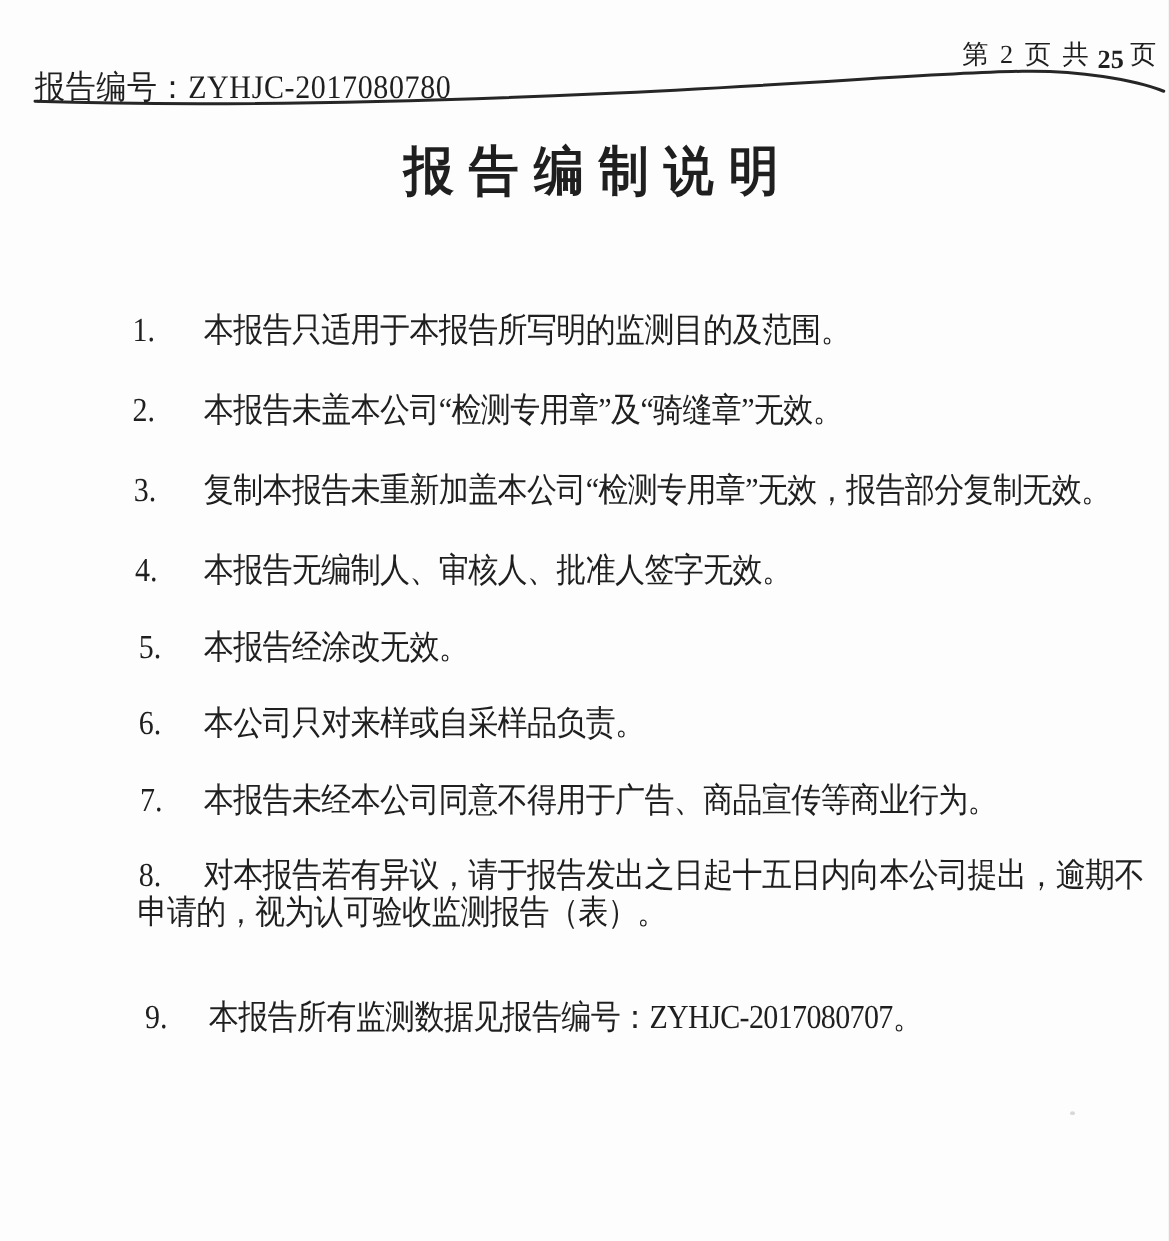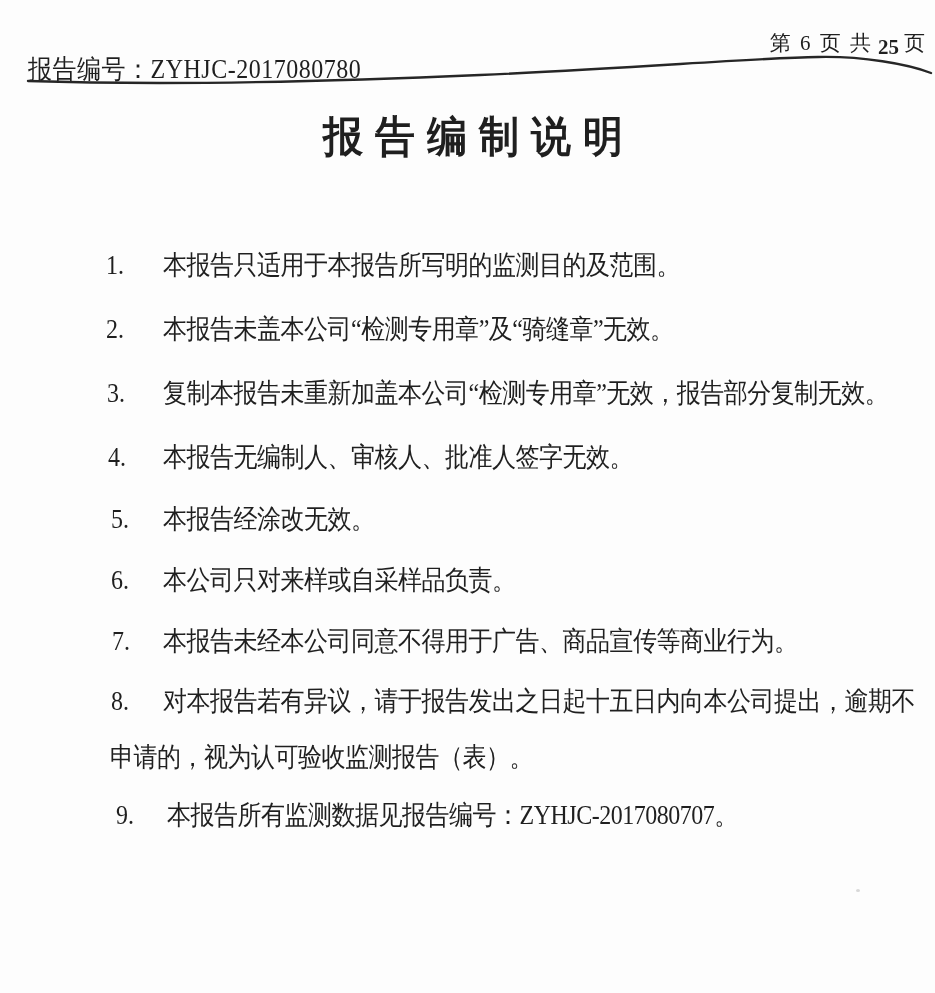--- a/index.html
+++ b/index.html
@@ -94,21 +94,21 @@
   .speck-1 { left: 611px; top: 633px; width: 3px; height: 3px; background: #c9c9c9; }
   .speck-2 { left: 856px; top: 889px; width: 4px; height: 3px; background: #d8d8d8; }
 </style>
 </head>
 <body>
 
 <div class="page">
 
   <span class="report-no">报告编号：ZYHJC-2017080780</span>
 
-  <span class="page-indicator"><span>第 6 页 共</span><span class="page-total">25</span><span>页</span></span>
+  <span class="page-indicator"><span>第 2 页 共</span><span class="page-total">25</span><span>页</span></span>
 
   <svg class="divider-svg" width="935" height="110" viewBox="0 0 935 110">
     <path d="M 28 81 C 150 85 300 83 480 75 C 640 68 750 58 818 57 C 862 56 908 64 931 73" fill="none" stroke="#262626" stroke-width="2.4" stroke-linecap="round"></path>
   </svg>
 
   <h1 class="doc-title">报 告 编 制 说 明</h1>
 
   <div>
 
     <div class="note-row" style="top:250px">
@@ -144,21 +144,21 @@
     <div class="note-row" style="top:626px">
       <span class="note-num" style="left:112px">7.</span>
       <span class="note-text">本报告未经本公司同意不得用于广告、商品宣传等商业行为。</span>
     </div>
 
     <div class="note-row" style="top:686px">
       <span class="note-num" style="left:111px">8.</span>
       <span class="note-text">对本报告若有异议，请于报告发出之日起十五日内向本公司提出，逾期不</span>
     </div>
 
-    <div class="note-row" style="top:742px">
+    <div class="note-row" style="top:716px">
       <span class="note-text cont">申请的，视为认可验收监测报告（表）。</span>
     </div>
 
     <div class="note-row" style="top:800px">
       <span class="note-num" style="left:116px">9.</span>
       <span class="note-text" style="left:167px">本报告所有监测数据见报告编号：ZYHJC-2017080707。</span>
     </div>
 
   </div>
 

